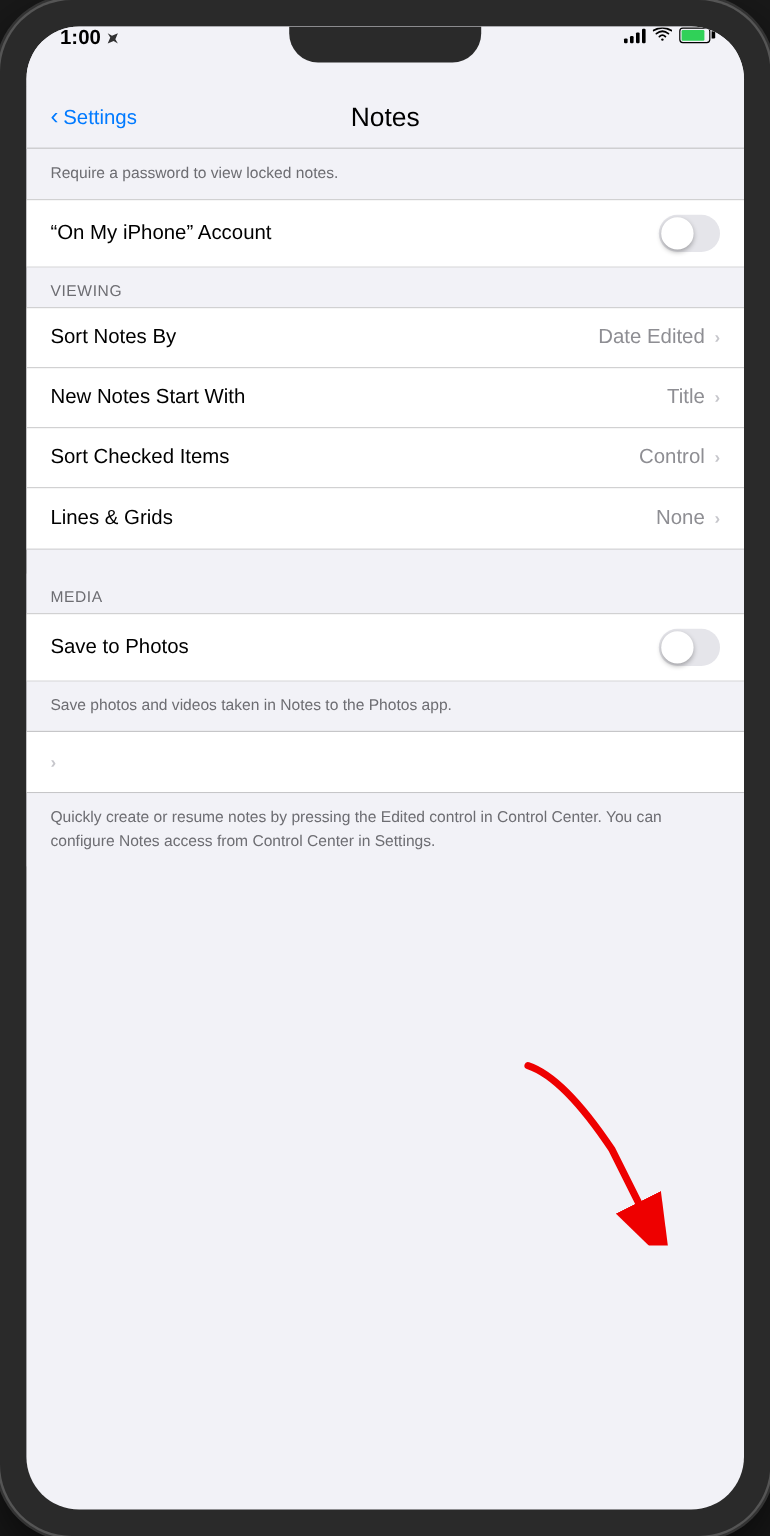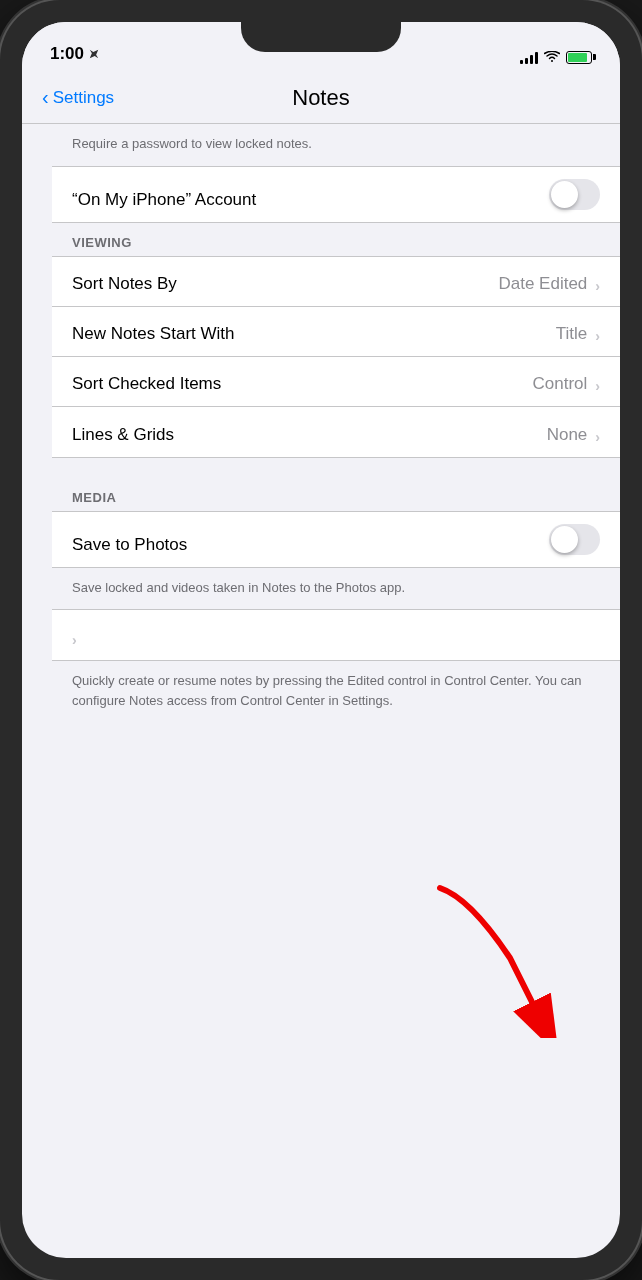--- a/index.html
+++ b/index.html
@@ -45,21 +45,21 @@
       background: #2a2a2a;
       border-radius: 0 0 24px 24px;
       z-index: 100;
     }
 
     
     .status-bar {
       height: 50px;
       background: #f2f2f7;
       display: flex;
-      align-items: flex-end;
+      align-items: flex-start;
       justify-content: space-between;
       padding: 0 28px 8px;
       position: relative;
       z-index: 50;
     }
 
     .status-time {
       font-size: 17px;
       font-weight: 600;
       color: #000;
@@ -149,28 +149,27 @@
     .nav-title {
       font-size: 22px;
       font-weight: 400;
       color: #000;
     }
 
     
     .content {
       overflow-y: auto;
       height: calc(100% - 102px);
-      margin-left: 30px;
     }
 
     .section-header {
       background: #f2f2f7;
       padding: 12px 20px 6px;
       font-size: 13px;
-      font-weight: 700;
+      font-weight: 400;
       color: #6d6d72;
       text-transform: uppercase;
       letter-spacing: 0.5px;
     }
 
     .description-text {
       background: #f2f2f7;
       padding: 10px 20px 12px;
       font-size: 13px;
       color: #6d6d72;
@@ -180,21 +179,21 @@
     
     .settings-group {
       background: #fff;
       border-top: 0.5px solid #c6c6c8;
       border-bottom: 0.5px solid #c6c6c8;
       margin-bottom: 0;
     }
 
     .settings-row {
       display: flex;
-      align-items: flex-end;
+      align-items: center;
       justify-content: space-between;
       padding: 12px 20px;
       min-height: 50px;
       border-bottom: 0.5px solid #c6c6c8;
       background: #fff;
       position: relative;
     }
 
     .settings-row:last-child {
       border-bottom: none;
@@ -340,21 +339,21 @@
 
       <div class="settings-group">
         <div class="settings-row">
           <span class="settings-row-label">Save to Photos</span>
           <div class="toggle">
             <div class="toggle-knob"></div>
           </div>
         </div>
       </div>
 
-      <div class="description-text">Save locked and videos taken in Notes to the Photos app.</div>
+      <div class="description-text">Save photos and videos taken in Notes to the Photos app.</div>
 
 
       <div class="settings-group">
         <div class="settings-row">
           <span class="chevron-right">›</span>
         </div>
       </div>
 
       <div class="description-text">Quickly create or resume notes by pressing the Edited control in Control Center. You can configure Notes access from Control Center in Settings.</div>
 

